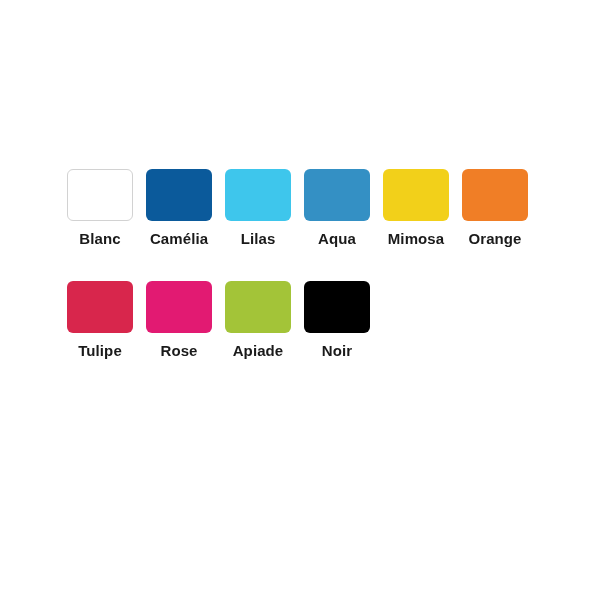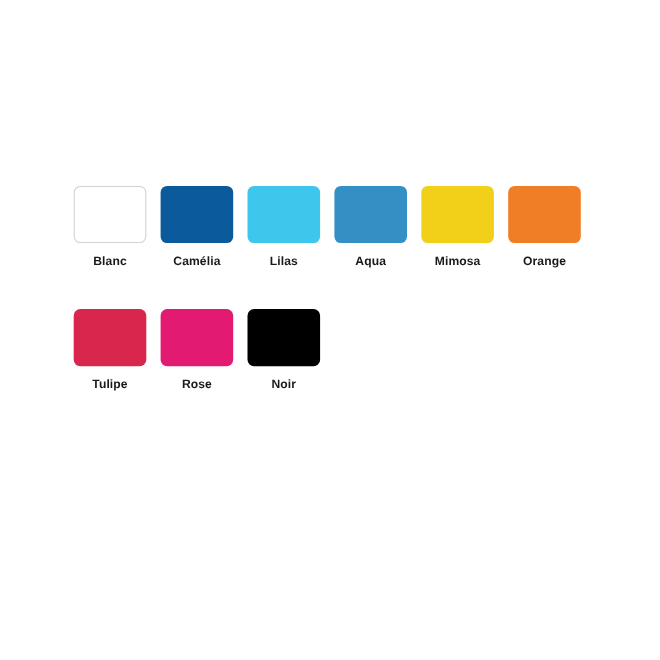--- a/index.html
+++ b/index.html
@@ -43,21 +43,21 @@
     box-sizing: border-box;
     display: block;
   }
 
   .swatch-chip.has-outline {
     border: 1px solid #d2d2d2;
   }
 
   .swatch-label {
     margin-top: 11px;
-    font-size: 11px;
+    font-size: 15px;
     line-height: 13px;
     font-weight: 600;
     color: #1a1a1a;
     text-align: center;
     letter-spacing: 0.1px;
     white-space: nowrap;
   }
 </style>
 </head>
 <body style="background: rgb(255, 255, 255);">
@@ -89,16 +89,20 @@
     </div>
     <div class="swatch-cell">
       <div class="swatch-chip" style="background-color: rgb(216, 38, 76);"></div>
       <div class="swatch-label">Tulipe</div>
     </div>
     <div class="swatch-cell">
       <div class="swatch-chip" style="background-color: rgb(226, 26, 114);"></div>
       <div class="swatch-label">Rose</div>
     </div>
     <div class="swatch-cell">
+      <div class="swatch-chip" style="background-color: rgb(163, 196, 56);"></div>
+      <div class="swatch-label">Apiade</div>
+    </div>
+    <div class="swatch-cell">
       <div class="swatch-chip" style="background-color: rgb(0, 0, 0);"></div>
       <div class="swatch-label">Noir</div>
     </div>
   </div>
 
 </body></html>

